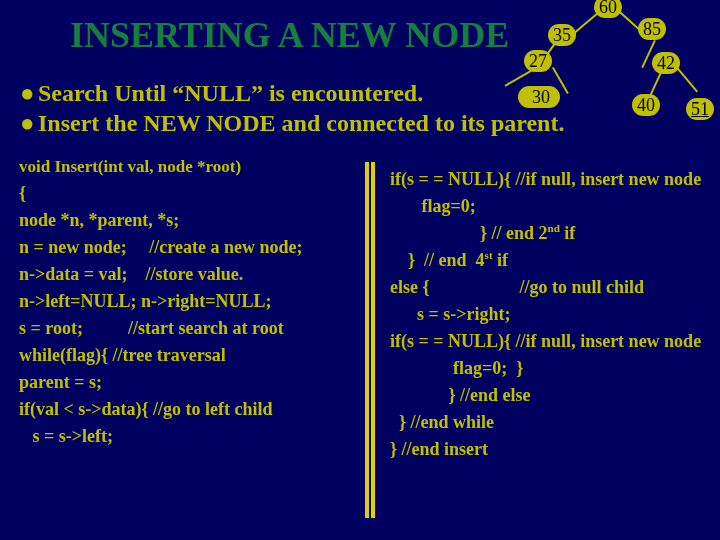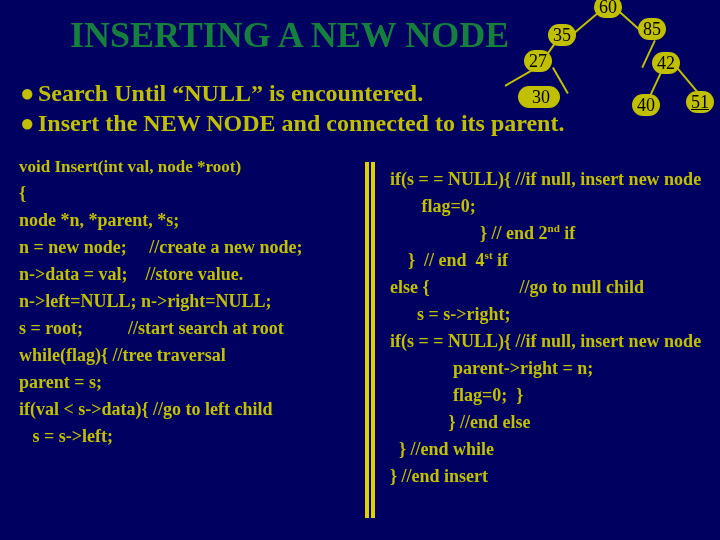--- a/index.html
+++ b/index.html
@@ -54,21 +54,21 @@
   <div class="edge" style="left:676px;top:68px;height:32px;transform:rotate(-40deg);"></div>
 
   <div class="node" style="left:594px;top:-4px;">60</div>
   <div class="node" style="left:548px;top:24px;">35</div>
   <div class="node" style="left:638px;top:18px;">85</div>
   <div class="node" style="left:524px;top:50px;">27</div>
   <div class="node" style="left:652px;top:52px;">42</div>
   <div class="node" style="left:494px;top:86px;margin-left:24px;">15</div>
   <div class="node" style="left:522px;top:86px;width:38px;">30</div>
   <div class="node" style="left:632px;top:82px;margin-top:12px;">40</div>
-  <div class="node" style="left:686px;top:91px;text-decoration:underline;">51</div>
+  <div class="node" style="left:686px;top:98px;text-decoration:underline;">51</div>
 </div>
 
 <div class="divider">
   <div class="bar b1"></div>
   <div class="bar b2"></div>
 </div>
 
 <div class="codeL">
   <div class="line sig">void Insert(int val, node *root)</div>
   <div class="line">{</div>
@@ -84,20 +84,19 @@
 </div>
 
 <div class="codeR">
   <div class="line">if(s = = NULL){ //if null, insert new node</div>
   <div class="line">       flag=0;</div>
   <div class="line"><span>                    } // end 2</span><span class="sup">nd</span><span> if</span></div>
   <div class="line"><span>    }  // end  4</span><span class="sup">st</span><span> if</span></div>
   <div class="line">else {                    //go to null child</div>
   <div class="line">      s = s-&gt;right;</div>
   <div class="line">if(s = = NULL){ //if null, insert new node</div>
-  <div class="line">              parent-&gt;right = n;</div>
   <div class="line">              flag=0;  }</div>
   <div class="line">             } //end else</div>
   <div class="line">  } //end while</div>
   <div class="line">} //end insert</div>
 </div>
 
 </div>
 
 </body></html>

